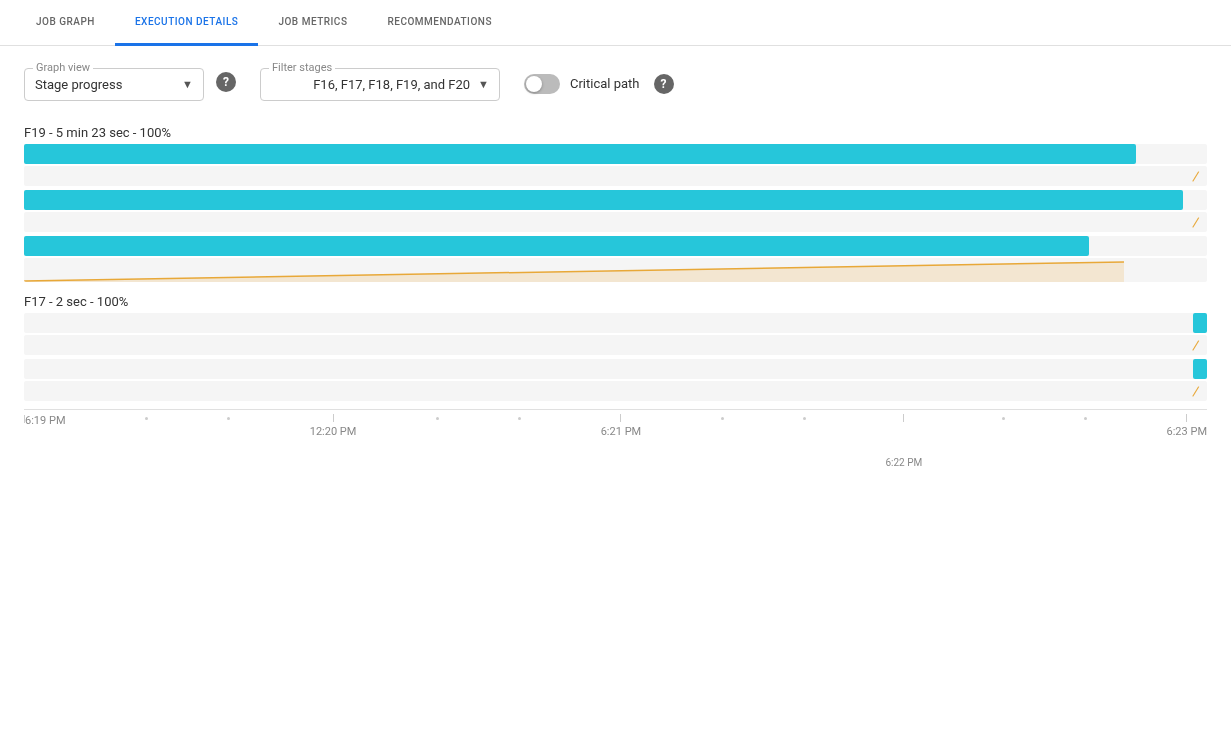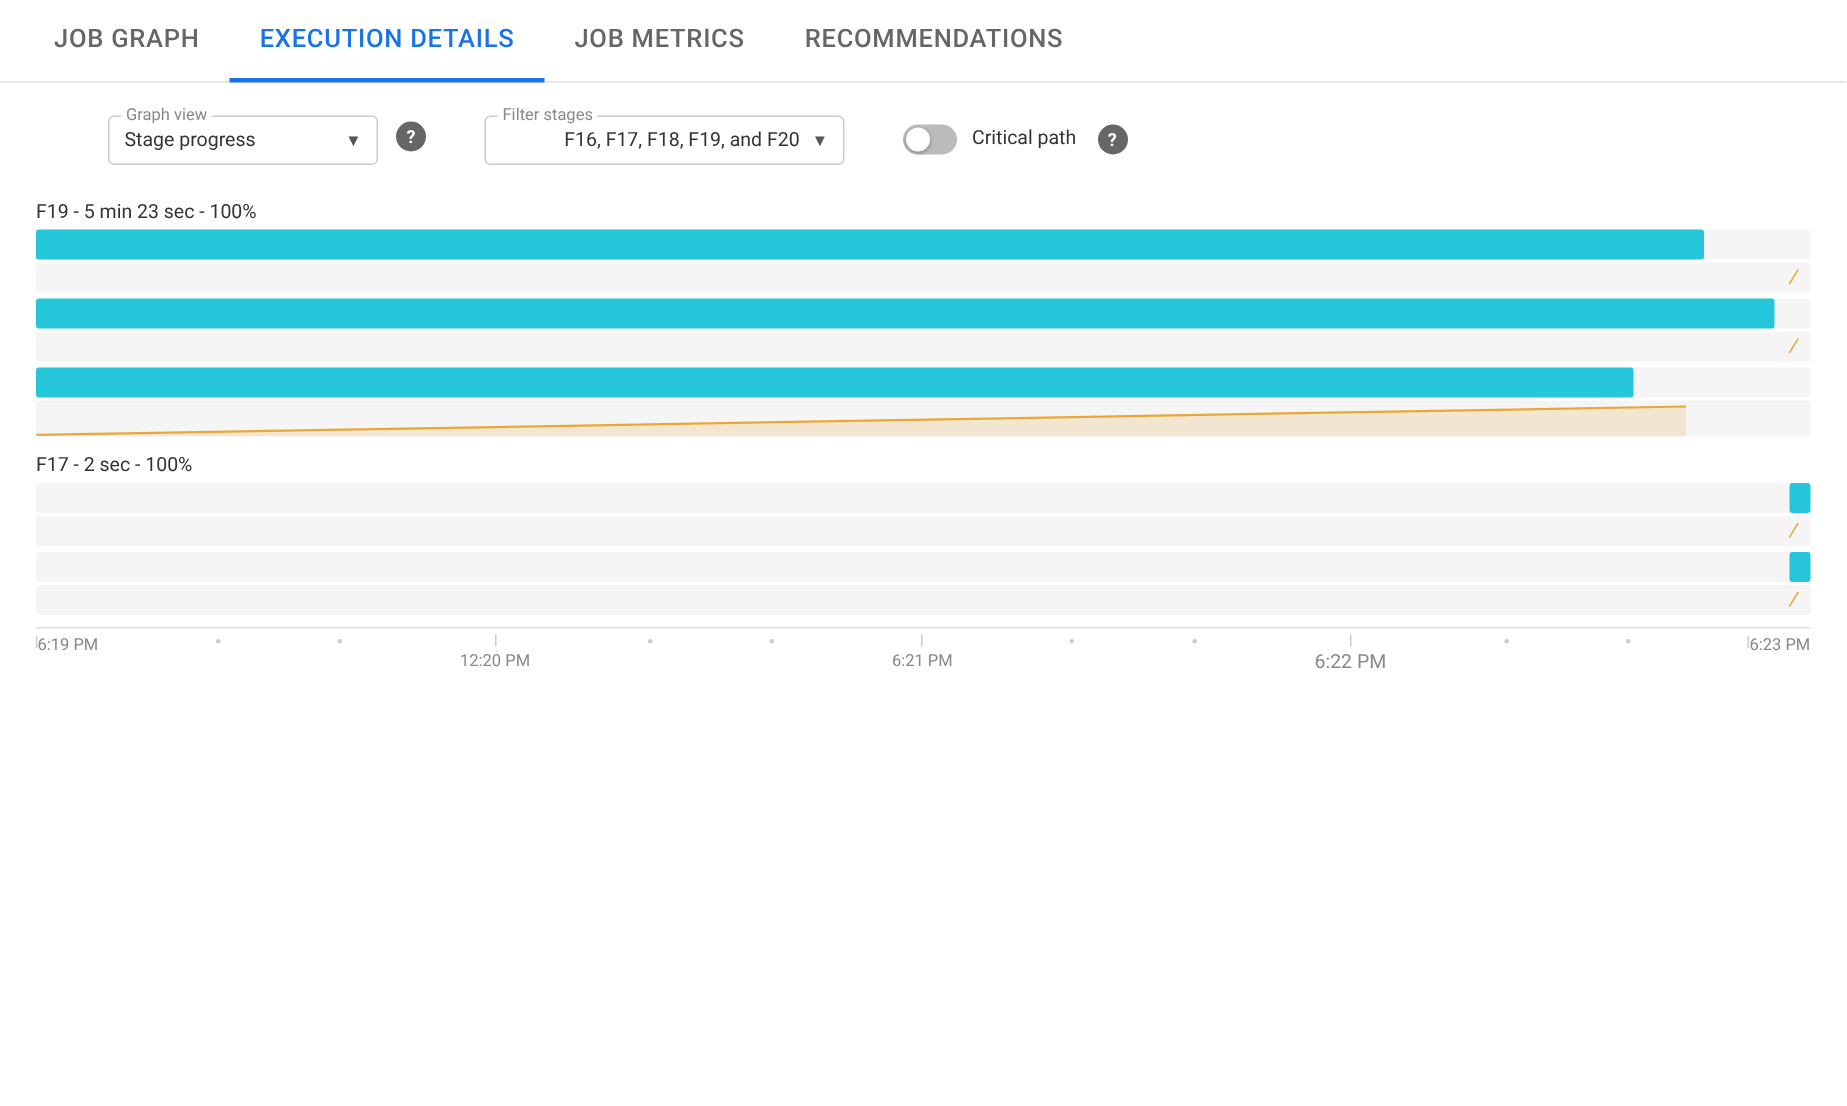--- a/index.html
+++ b/index.html
@@ -7,41 +7,40 @@
 
     
     .tabs {
       display: flex;
       border-bottom: 1px solid #e0e0e0;
       padding: 0 16px;
       background: #fff;
     }
     .tab {
       padding: 16px 20px;
-      font-size: 17px;
+      font-size: 10px;
       font-weight: 500;
       color: #666;
       cursor: pointer;
       text-transform: uppercase;
       letter-spacing: 0.5px;
       border-bottom: 3px solid transparent;
       margin-bottom: -1px;
     }
     .tab.active {
       color: #1a73e8;
       border-bottom: 3px solid #1a73e8;
     }
 
     
     .controls-bar {
       display: flex;
       align-items: center;
       padding: 16px 24px;
-      gap: 39px;
-      margin-left: 48px;
+      gap: 24px;
     }
     .control-group {
       display: flex;
       flex-direction: column;
       position: relative;
     }
     .help-icon {
       width: 20px;
       height: 20px;
       border-radius: 50%;
@@ -253,28 +252,28 @@
           <span style="font-size: 11px; color: rgb(136, 136, 136);">6:21 PM</span>
         </div>
         <div style="display: flex; flex-direction: column; align-items: center;">
           <div style="width: 3px; height: 3px; background: rgb(204, 204, 204); border-radius: 50%; margin-top: 3px;"></div>
         </div>
         <div style="display: flex; flex-direction: column; align-items: center;">
           <div style="width: 3px; height: 3px; background: rgb(204, 204, 204); border-radius: 50%; margin-top: 3px;"></div>
         </div>
         <div style="display: flex; flex-direction: column; align-items: center;">
           <div style="width: 1px; height: 8px; background: rgb(204, 204, 204); margin-bottom: 3px;"></div>
-          <span style="font-size: 13px; color: rgb(136, 136, 136);">6:22 PM</span>
-        </div>
-        <div style="display: flex; flex-direction: column; align-items: center;">
-          <div style="width: 3px; height: 3px; background: rgb(204, 204, 204); border-radius: 50%; margin-top: 3px;"></div>
-        </div>
-        <div style="display: flex; flex-direction: column; align-items: center;">
-          <div style="width: 3px; height: 3px; background: rgb(204, 204, 204); border-radius: 50%; margin-top: 3px;"></div>
-        </div>
-        <div style="display: flex; flex-direction: row; align-items: center;">
+          <span style="font-size: 10px; color: rgb(136, 136, 136); margin-top: 32px;">6:22 PM</span>
+        </div>
+        <div style="display: flex; flex-direction: column; align-items: center;">
+          <div style="width: 3px; height: 3px; background: rgb(204, 204, 204); border-radius: 50%; margin-top: 3px;"></div>
+        </div>
+        <div style="display: flex; flex-direction: column; align-items: center;">
+          <div style="width: 3px; height: 3px; background: rgb(204, 204, 204); border-radius: 50%; margin-top: 3px;"></div>
+        </div>
+        <div style="display: flex; flex-direction: column; align-items: center;">
           <div style="width: 1px; height: 8px; background: rgb(204, 204, 204); margin-bottom: 3px;"></div>
           <span style="font-size: 11px; color: rgb(136, 136, 136);">6:23 PM</span>
         </div>
       </div>
     </div>
 
 </div>
 
 </body></html>

